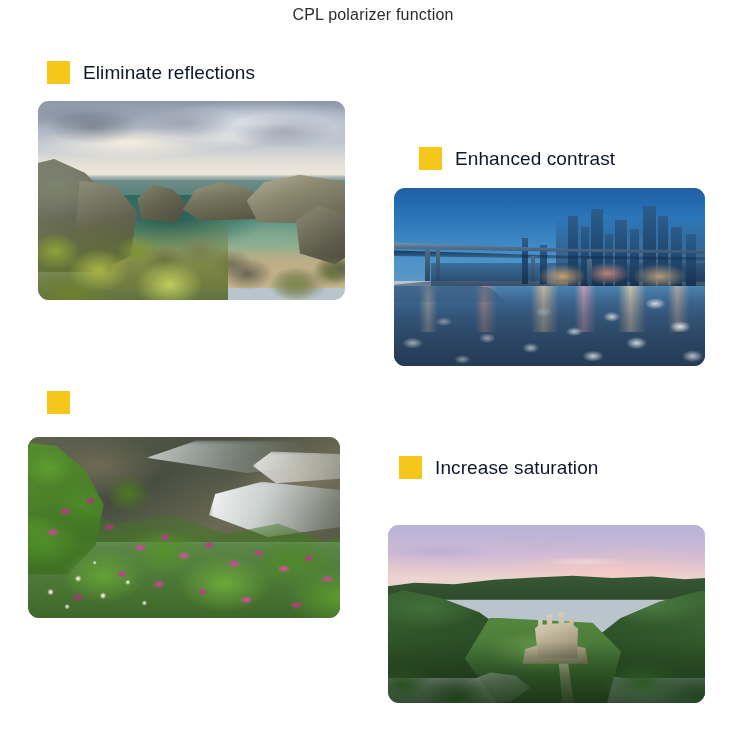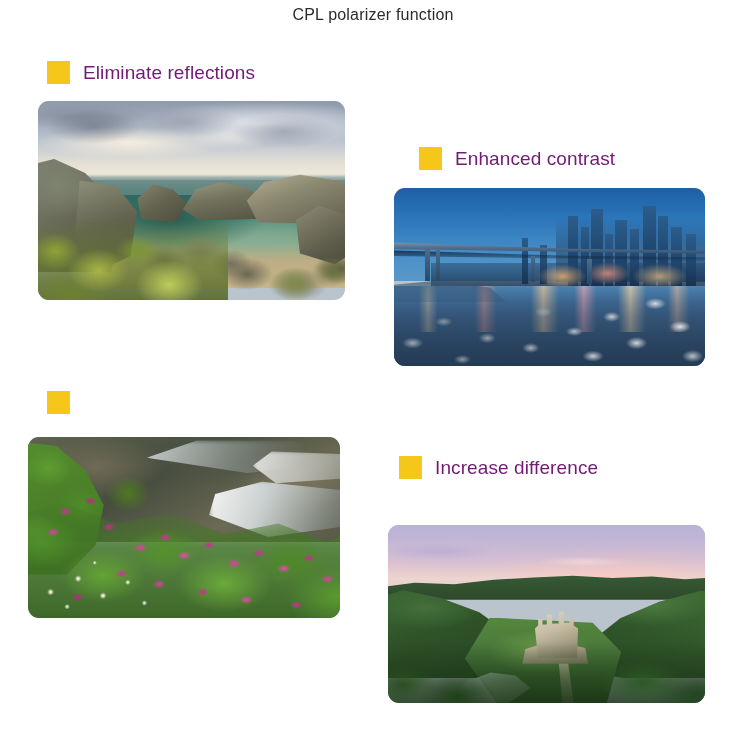--- a/index.html
+++ b/index.html
@@ -37,21 +37,21 @@
   }
   .bullet-square {
     width: 23px;
     height: 23px;
     background: #F5C71B;
     flex: 0 0 auto;
   }
   .feature-text {
     margin-left: 13px;
     font-size: 19px;
-    color: #701a75;
+    color: #0f172a;
     letter-spacing: 0.1px;
   }
 
   #label-1 { left: 47px;  top: 61px;  }
   #label-2 { left: 399px; top: 147px; padding-left: 20px; }
   #label-3 { left: 47px;  top: 391px; }
   #label-4 { left: 399px; top: 456px; }
 
   
   .photo {
@@ -522,14 +522,14 @@
   <span class="bullet-square"></span>
   <span class="feature-text">Enhanced contrast</span>
 </div>
 
 <div class="feature-label" id="label-3">
   <span class="bullet-square"></span>
 </div>
 
 <div class="feature-label" id="label-4">
   <span class="bullet-square"></span>
-  <span class="feature-text">Increase difference</span>
+  <span class="feature-text">Increase saturation</span>
 </div>
 
 </body></html>

